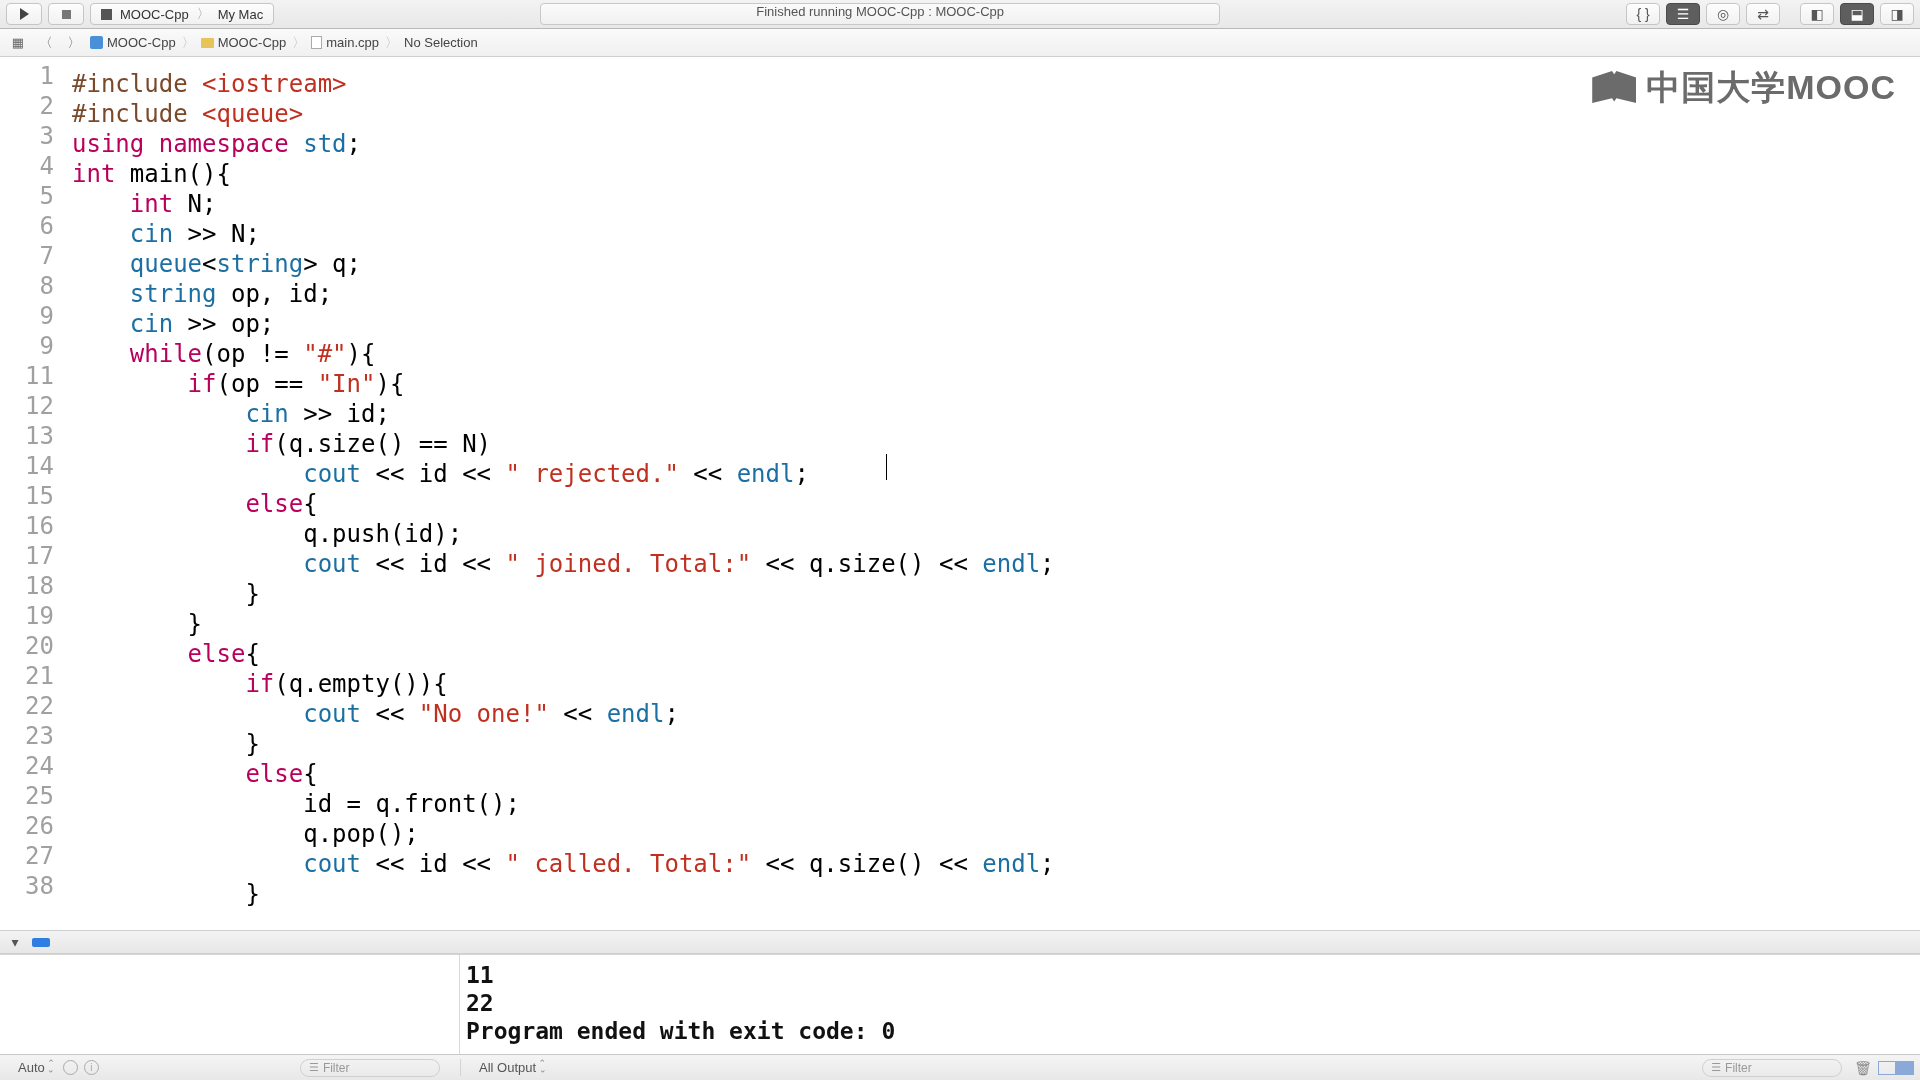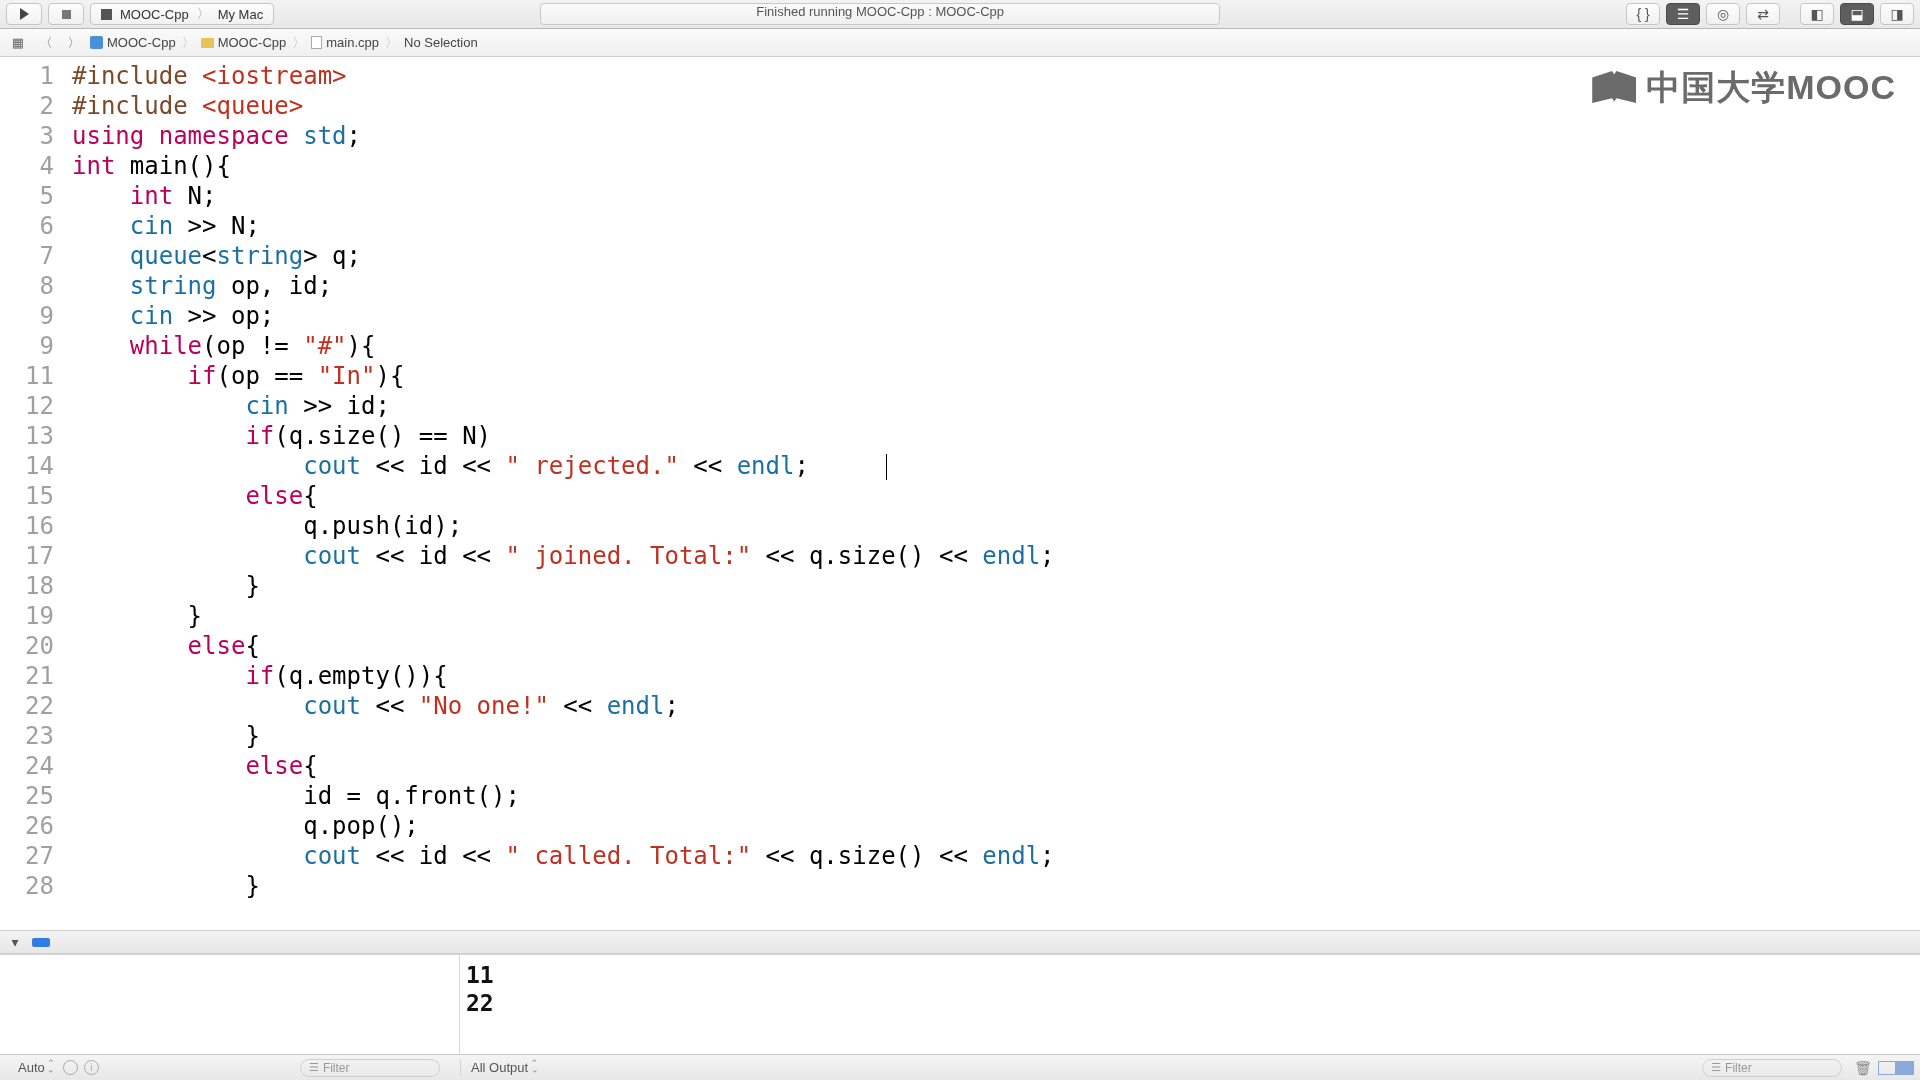--- a/index.html
+++ b/index.html
@@ -94,21 +94,21 @@
     width:72px;
     background: #fff;
     text-align:right;
     color:#a0a0a0;
     padding: 4px 18px 0 0;
     user-select:none;
     flex-shrink:0;
   }
   .gutter div { height:30px; }
   .code {
-    padding-top:4px;
+    padding-top:12px;
     white-space:pre;
     color:#000;
   }
   .code .line { height:30px; }
   .kw { color:#b8005c; }
   .pp { color:#7a492a; }      
   .inc { color:#c03020; }
   .id { color:#1c6fa3; }
   .str { color:#c03020; }
   .caret {
@@ -181,21 +181,21 @@
   .bb-circle { width:15px; height:15px; border:1.5px solid #aaa; border-radius:50%; }
   .bb-info { width:15px; height:15px; border:1.5px solid #aaa; border-radius:50%; font-size:10px; text-align:center; line-height:13px; color:#aaa;}
   .filter-box {
     display:flex; align-items:center; gap:4px;
     border:1px solid #d0d0d0; border-radius:10px;
     padding: 1px 8px; height:18px; font-size:12px; color:#999;
     margin-left:auto; margin-right:6px;
     width:140px;
   }
   .filter-box .fi { font-size:11px; }
-  .bb-mid { display:flex; align-items:center; gap:6px; padding:0 6px; border-left:1px solid #d4d4d4;}
+  .bb-mid { display:flex; align-items:center; gap:6px; padding:0 14px; border-left:1px solid #d4d4d4;}
   .bb-right { margin-left:auto; display:flex; align-items:center; gap:6px; padding:0 6px;}
   .panel-toggle {
     display:flex;
   }
   .panel-toggle span {
     width:18px; height:14px; border:1px solid #8aa9d6;
     display:inline-block;
   }
   .panel-toggle span.on { background:#8aa9d6; }
   .trash { color:#888; font-size:14px;}
@@ -277,21 +277,21 @@
       <div>18</div>
       <div>19</div>
       <div>20</div>
       <div>21</div>
       <div>22</div>
       <div>23</div>
       <div>24</div>
       <div>25</div>
       <div>26</div>
       <div>27</div>
-      <div>28</div>
+      <div>38</div>
     </div>
   <div class="code" id="code"><div class="line"><span class="pp">#include</span> <span class="inc">&lt;iostream&gt;</span></div><div class="line"><span class="pp">#include</span> <span class="inc">&lt;queue&gt;</span></div><div class="line"><span class="kw">using</span> <span class="kw">namespace</span> <span class="id">std</span>;</div><div class="line"><span class="kw">int</span> main(){</div><div class="line">    <span class="kw">int</span> N;</div><div class="line">    <span class="id">cin</span> &gt;&gt; N;</div><div class="line">    <span class="id">queue</span>&lt;<span class="id">string</span>&gt; q;</div><div class="line">    <span class="id">string</span> op, id;</div><div class="line">    <span class="id">cin</span> &gt;&gt; op;</div><div class="line">    <span class="kw">while</span>(op != <span class="str">"#"</span>){</div><div class="line">        <span class="kw">if</span>(op == <span class="str">"In"</span>){</div><div class="line">            <span class="id">cin</span> &gt;&gt; id;</div><div class="line">            <span class="kw">if</span>(q.size() == N)</div><div class="line">                <span class="id">cout</span> &lt;&lt; id &lt;&lt; <span class="str">" rejected."</span> &lt;&lt; <span class="id">endl</span>;</div><div class="line">            <span class="kw">else</span>{</div><div class="line">                q.push(id);</div><div class="line">                <span class="id">cout</span> &lt;&lt; id &lt;&lt; <span class="str">" joined. Total:"</span> &lt;&lt; q.size() &lt;&lt; <span class="id">endl</span>;</div><div class="line">            }</div><div class="line">        }</div><div class="line">        <span class="kw">else</span>{</div><div class="line">            <span class="kw">if</span>(q.empty()){</div><div class="line">                <span class="id">cout</span> &lt;&lt; <span class="str">"No one!"</span> &lt;&lt; <span class="id">endl</span>;</div><div class="line">            }</div><div class="line">            <span class="kw">else</span>{</div><div class="line">                id = q.front();</div><div class="line">                q.pop();</div><div class="line">                <span class="id">cout</span> &lt;&lt; id &lt;&lt; <span class="str">" called. Total:"</span> &lt;&lt; q.size() &lt;&lt; <span class="id">endl</span>;</div><div class="line">            }</div></div>
   <div class="caret"></div>
   <div class="watermark">
     <div class="book"></div>
     <span>中国大学MOOC</span>
   </div>
 </div>
 
 <div class="debug-bar">
@@ -299,20 +299,21 @@
   <div class="dbg-icon">
       <div class="dbg-blue"></div>
     </div>
 </div>
 
 <div class="console">
   <div class="console-left"></div>
   <div class="console-right">
     <div>11</div>
     <div>22</div>
+    <div>Program ended with exit code: 0</div>
   </div>
 </div>
 
 <div class="bottom-bar">
   <div class="bb-left">
     <div class="bb-select"><span>Auto</span></div>
     <div class="bb-circle"></div>
     <div class="bb-info">i</div>
     <div class="filter-box">
       <span class="fi">☰</span>

